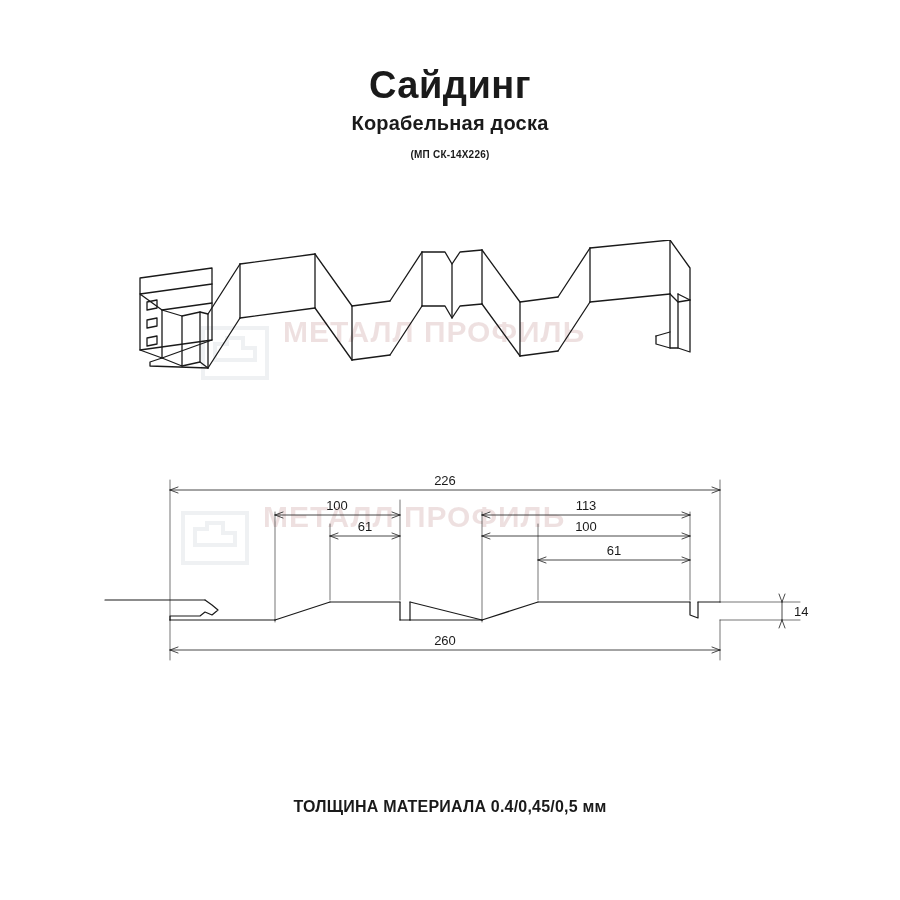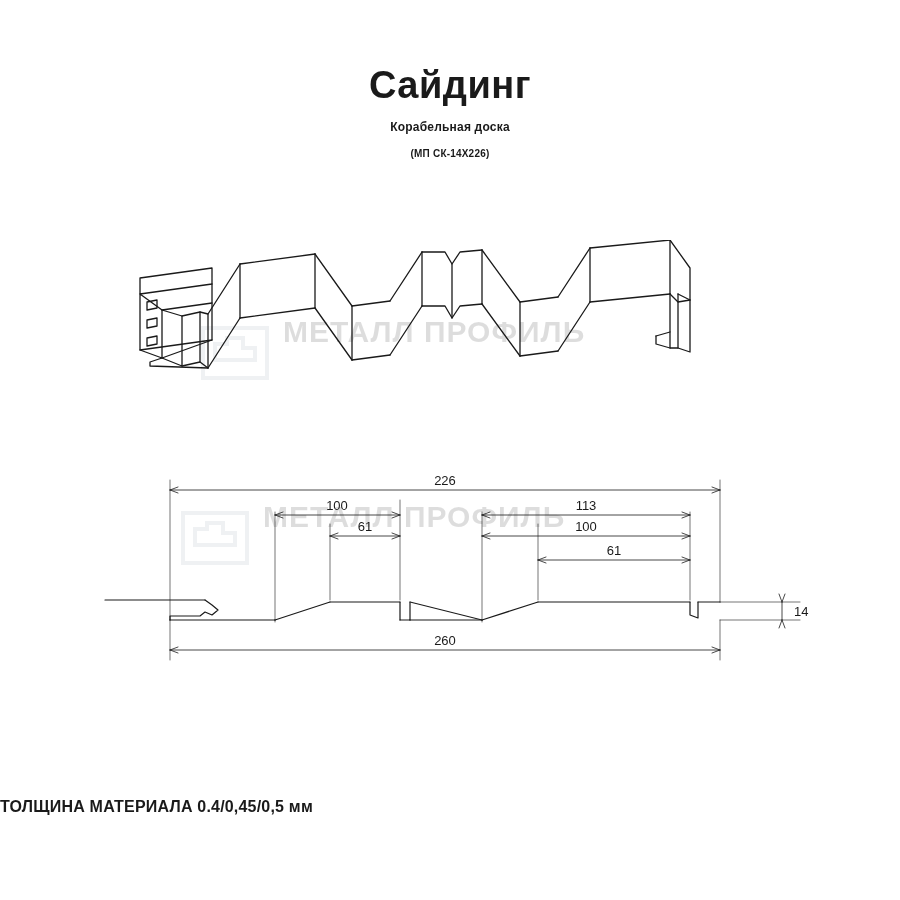--- a/index.html
+++ b/index.html
@@ -30,52 +30,53 @@
     width: 900px;
     text-align: center;
   }
   .title-main {
     font-size: 38px;
     font-weight: bold;
     letter-spacing: 0.5px;
     line-height: 1.05;
   }
   .title-sub {
-    font-size: 12px;
+    font-size: 20px;
+    font-weight: bold;
+    margin-top: 6px;
+    letter-spacing: 0.2px;
+  }
+  .title-code {
+    font-size: 10px;
     font-weight: bold;
     margin-top: 14px;
     letter-spacing: 0.2px;
   }
-  .title-code {
-    font-size: 10px;
-    font-weight: bold;
-    margin-top: 14px;
-    letter-spacing: 0.2px;
-  }
 
   
   .footer {
     position: absolute;
     left: 0;
     top: 798px;
     width: 900px;
+    text-align: center;
     font-size: 16px;
     font-weight: bold;
     letter-spacing: 0.2px;
   }
 
   
   .watermark {
     position: absolute;
     opacity: 0.13;
     pointer-events: none;
     user-select: none;
     white-space: nowrap;
     font-weight: bold;
-    color: #000000;
+    color: #7f1d1d;
   }
   .wm-text {
     font-size: 30px;
     letter-spacing: 1px;
   }
   .wm1 { left: 283px; top: 315px; }
   .wm2 { left: 263px; top: 500px; }
   .wm-logo { position: absolute; opacity: 0.13; pointer-events: none; }
   .wml1 { left: 195px; top: 318px; }
   .wml2 { left: 175px; top: 503px; }

